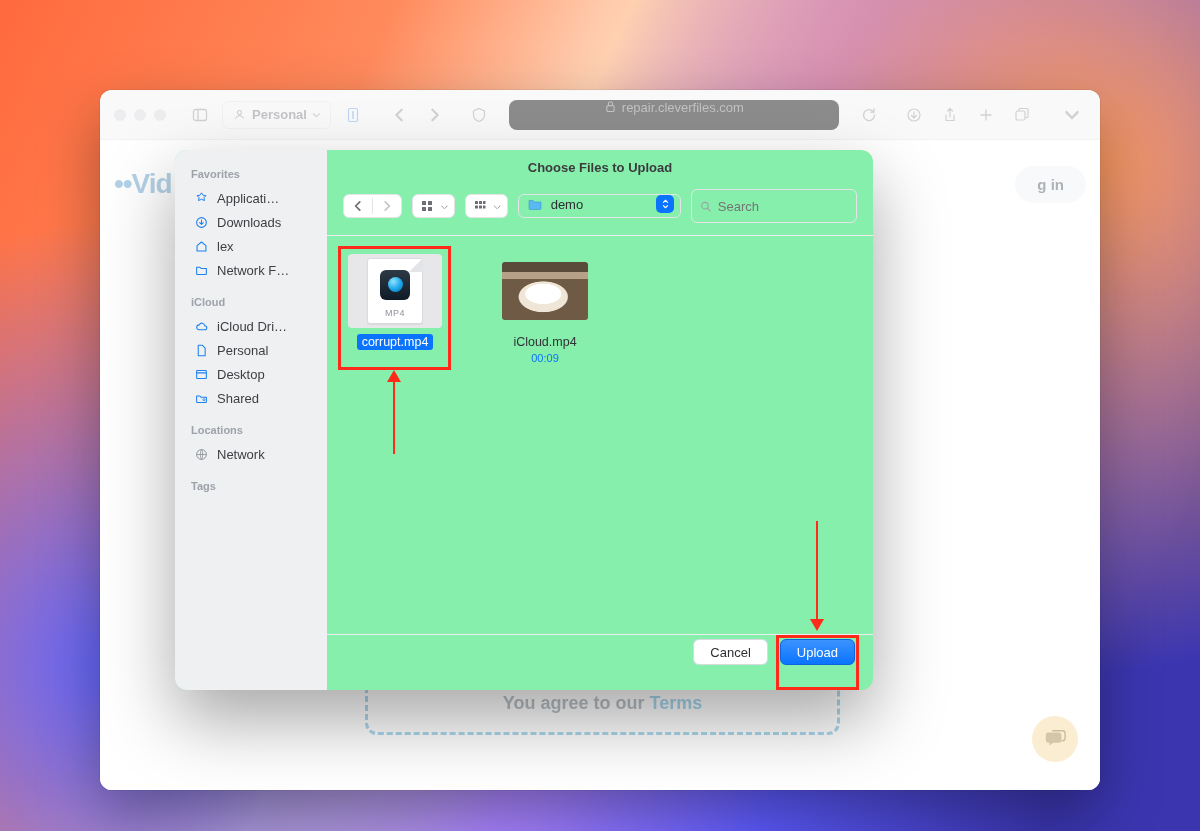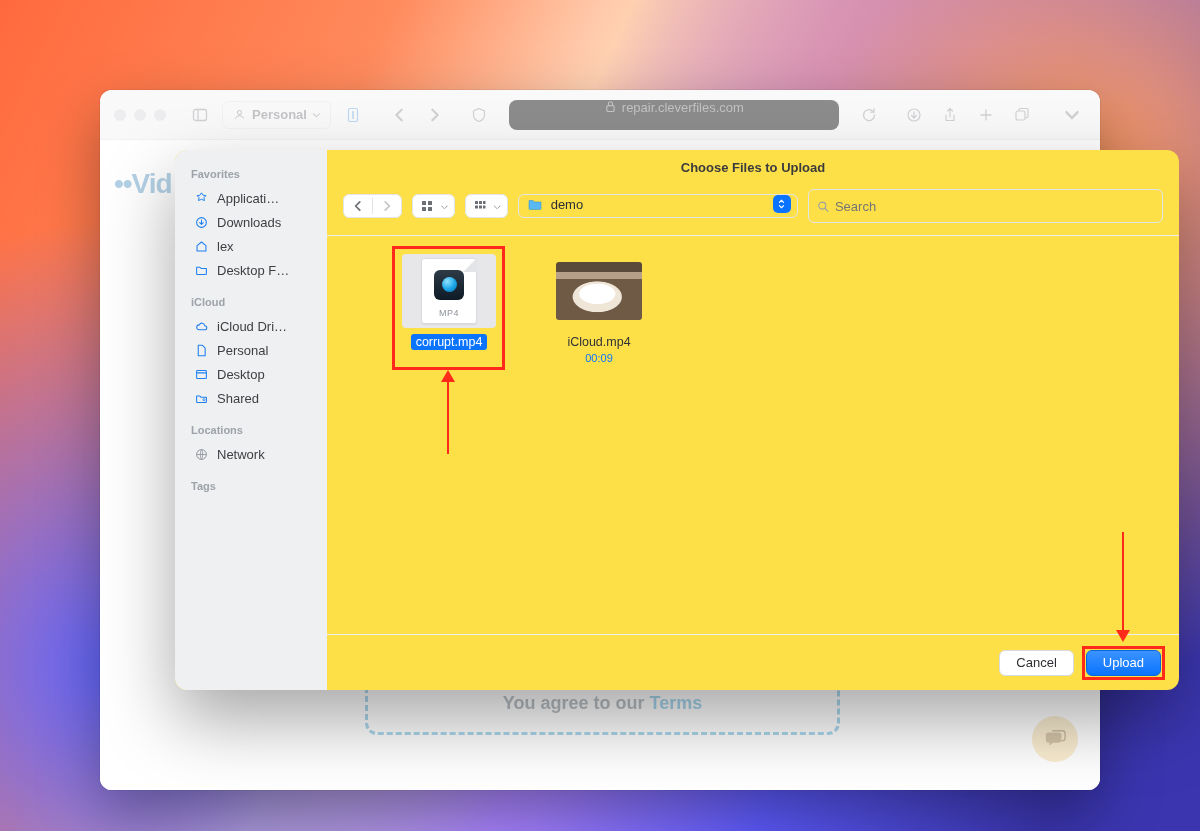--- a/index.html
+++ b/index.html
@@ -91,22 +91,22 @@
     position:absolute; right:22px; bottom:28px;
     width:46px; height:46px; border-radius:50%;
     background:#f4d79a; display:flex; align-items:center; justify-content:center;
     color:#8b6a2a; font-size:20px;
   }
 
   
   .dialog {
     position: absolute; z-index: 10;
     left: 175px; top: 150px;
-    width: 1004px; height: 540px;
-    background: #fde047;
+    width: 698px; height: 540px;
+    background: #86efac;
     border-radius: 12px;
     box-shadow: 0 30px 70px rgba(0,0,0,0.35);
     display: flex; flex-direction: column;
     overflow: hidden;
   }
   .dlg-body { flex:1; display:flex; min-height:0; }
   .sidebar {
     width: 152px;
     background: #eef0f2;
     padding: 14px 8px 8px 16px;
@@ -156,22 +156,22 @@
   }
   .search {
     flex:1;
     display:flex; align-items:center; gap:6px;
     height:24px; border:1px solid #e2e4e8; border-radius:6px;
     padding:16px 8px; color:#9ca0a7; font-size:13px;
   }
   .search input { border:none; outline:none; font-size:13px; width:100%; background:transparent; }
 
   .filegrid {
-    flex:1; padding:18px 14px;
-    display:flex; align-items:flex-start; gap:30px;margin-left:48px;
+    flex:1; padding:18px 8px;
+    display:flex; align-items:flex-start; gap:30px;
   }
   .file {
     width:120px; text-align:center; font-size:12.5px; color:#303236;
     position:relative;
   }
   .file .thumb-wrap {
     width:94px; height:74px; margin:0 auto 6px;
     border-radius:4px;
     display:flex; align-items:center; justify-content:center;
     position:relative;
@@ -216,22 +216,22 @@
   .arrow-down {
     position:absolute; width:2px; background:#ff2a1a;
   }
   .arrow-down::after{
     content:""; position:absolute; left:50%; width:0;height:0;
     border-left:7px solid transparent; border-right:7px solid transparent;
   }
 
   .dlg-footer {
     border-top:1px solid #eceef1;
-    height:56px; display:flex; align-items:center; justify-content:flex-end;
-    gap:12px; padding:12px 18px;
+    height:56px; display:flex; justify-content:flex-end;
+    gap:12px; padding:4px 18px;
   }
   .btn {
     height:26px; padding:0 16px; border-radius:6px;
     font-size:13px; display:flex; align-items:center;
     border:1px solid #d8dadf; background:#fff; color:#2d2f33;
     cursor:pointer;
   }
   .btn.primary {
     background:linear-gradient(180deg,#3b93ff,#0a74ff);
     border:1px solid #0a63df; color:#fff; font-weight:500;
@@ -382,21 +382,21 @@
             </svg>
           </span>
         <span>lex</span>
       </div>
       <div class="sb-item">
         <span class="sb-icon">
             <svg viewBox="0 0 16 16">
               <path d="M2 4h4l1.5 1.5H14V12a1 1 0 0 1-1 1H3a1 1 0 0 1-1-1z" fill="none" stroke="currentColor" stroke-width="1.3" stroke-linejoin="round"></path>
             </svg>
           </span>
-        <span>Desktop F…</span>
+        <span>Network F…</span>
       </div>
 
       <div class="sb-header">iCloud</div>
       <div class="sb-item">
         <span class="sb-icon">
             <svg viewBox="0 0 16 12">
               <path d="M5 10h7a2.5 2.5 0 0 0 0-5 3.5 3.5 0 0 0-6.7-1A2.7 2.7 0 0 0 5 10z" fill="none" stroke="currentColor" stroke-width="1.3"></path>
             </svg>
           </span>
         <span>iCloud Dri…</span>

